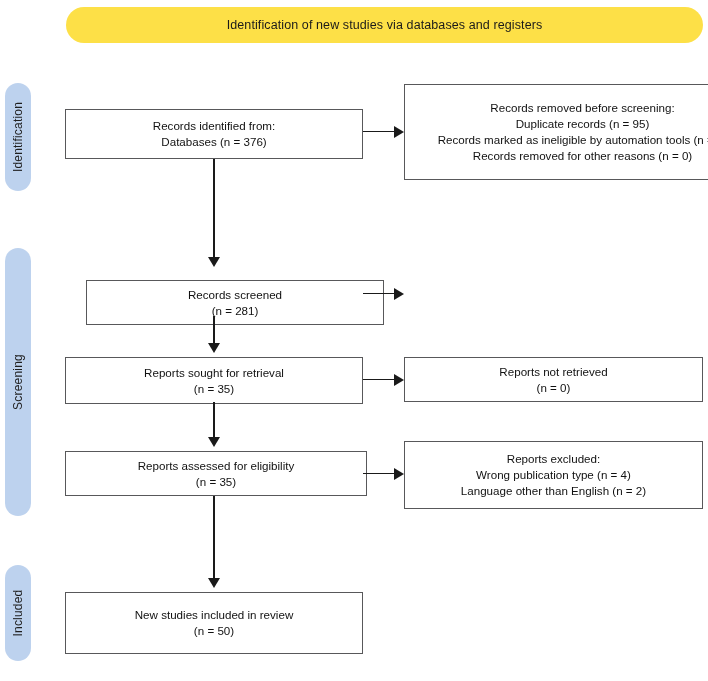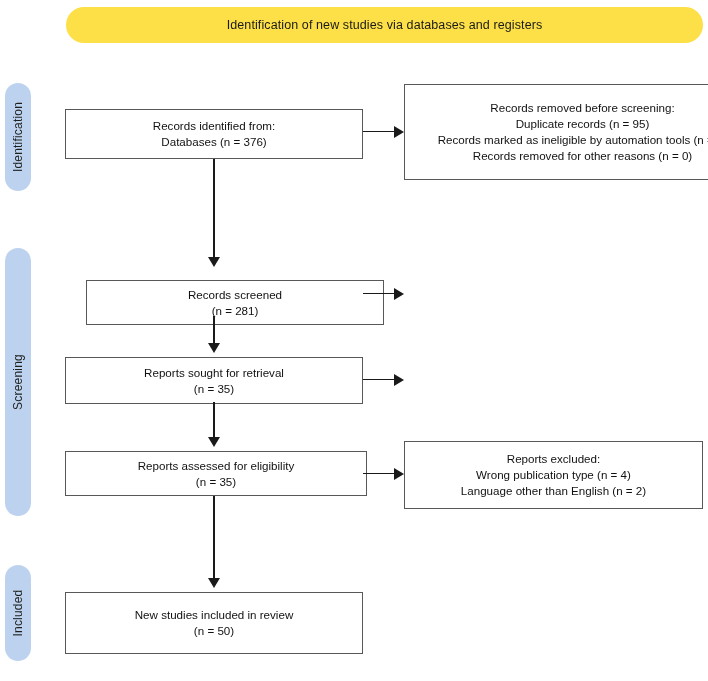--- a/index.html
+++ b/index.html
@@ -184,20 +184,24 @@
 
   <div class="box" id="box-screened">
     <span class="box-text">Records screened
 (n = 281)</span>
   </div>
 
   <div class="box" id="box-sought">
     <span class="box-text">Reports sought for retrieval
 (n = 35)</span>
   </div>
+  <div class="box" id="box-notretrieved">
+    <span class="box-text">Reports not retrieved
+(n = 0)</span>
+  </div>
 
   <div class="box" id="box-assessed">
     <span class="box-text">Reports assessed for eligibility
 (n = 35)</span>
   </div>
   <div class="box" id="box-excluded-rep">
     <span class="box-text">Reports excluded:
 Wrong publication type (n =  4)
 Language other than English (n =  2)</span>
   </div>

